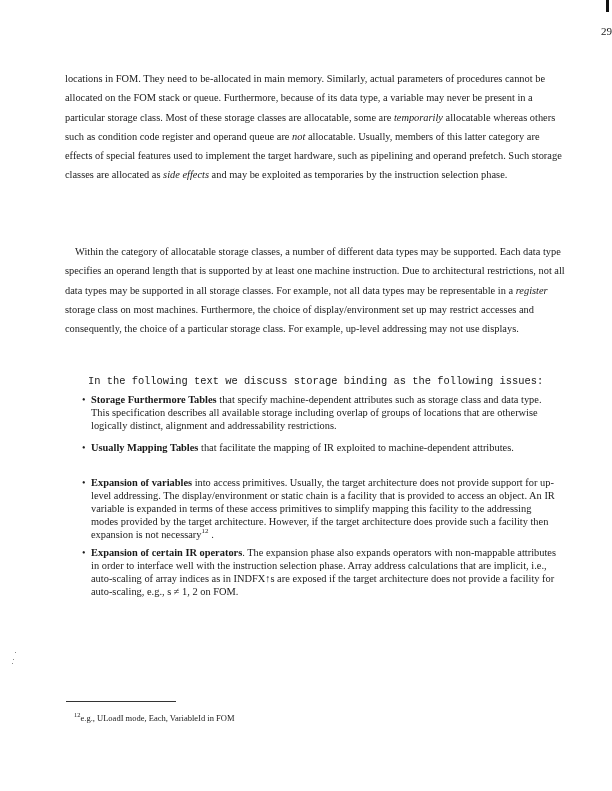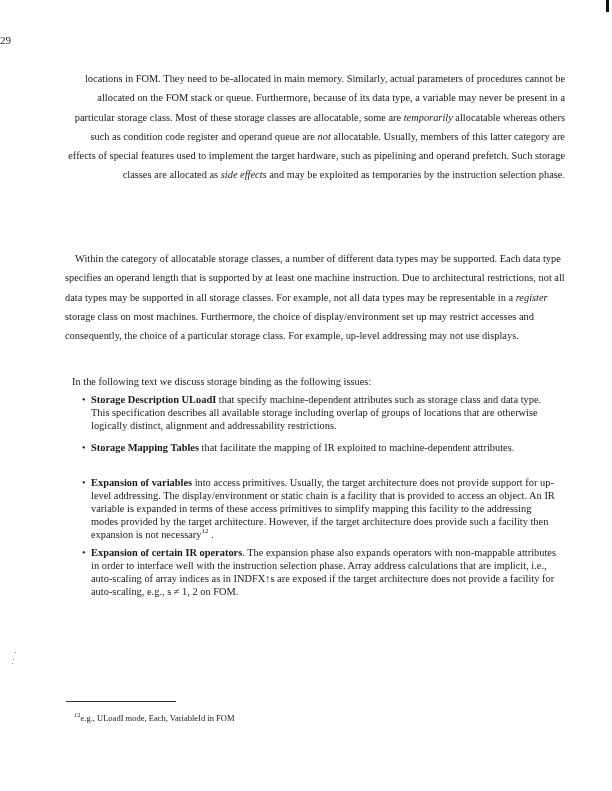--- a/index.html
+++ b/index.html
@@ -2,34 +2,34 @@
 <html><head>
   <meta charset="utf-8">
   <style>
     html, body { margin: 0; padding: 0; background: #ffffff; }
     body {
       width: 612px; height: 791px; position: relative; overflow: hidden;
       font-family: "Liberation Serif", "DejaVu Serif", serif;
       color: #1a1a1a;
     }
     .page-number {
-      position: absolute; top: 34px; left: 0; width: 612px;
-      text-align: left; font-size: 11px;
+      position: absolute; top: 25px; left: 0; width: 612px;
+      text-align: right; font-size: 11px;
     }
     .corner-mark {
       position: absolute; top: 0; right: 3px; width: 3px; height: 12px; background: #111;
     }
     .speck { position: absolute; width: 1px; height: 1px; background: #888; }
     .para {
       position: absolute; left: 65px; width: 500px;
       font-size: 10.4px; line-height: 19.3px; margin: 0;
     }
-    .p1 { top: 69px; text-align: right; }
-    .p2 { top: 249px; text-indent: 10px; }
-    .p3 { top: 372px; left: 72px; width: 480px; line-height: 19px; }
+    .p1 { top: 69px; }
+    .p2 { top: 242px; text-indent: 10px; }
+    .p3 { top: 372px; left: 88px; width: 480px; line-height: 19px; font-family: Liberation Mono, monospace; }
     .bullets {
       position: absolute; left: 82px; width: 470px; margin: 0; padding: 0; list-style: none;
       font-size: 10.4px; line-height: 13.1px;
     }
     .bullets li { position: absolute; left: 0; width: 470px; padding-left: 9px; }
     .bullets li .dot {
       position: absolute; left: 0; top: 0; font-size: 10px;
     }
     .b1 { top: 393px; }
     .b2 { top: 441px; }
@@ -63,25 +63,25 @@
   <span>Within the category of allocatable storage classes, a number of different data types may be supported.  Each data type specifies an operand length that is supported by at least one machine instruction.  Due to architectural restrictions, not all data types may be supported in all storage classes.  For example, not all data types may be representable in a </span><i>register</i><span> storage class on most machines.  Furthermore, the choice of display/environment set up may restrict accesses and consequently, the choice of a particular storage class. For example, up-level addressing may not use displays.</span>
 </p>
 
 <p class="para p3">
   <span>In the following text we discuss storage binding as the following issues:</span>
 </p>
 
 <ul class="bullets">
   <li class="b1">
     <span class="dot">•</span>
-    <b>Storage Description ULoadI</b><span> that specify machine-dependent attributes such as storage class and data type.  This specification describes all available storage including overlap of groups of locations that are otherwise logically distinct, alignment and addressability restrictions.</span>
+    <b>Storage Furthermore Tables</b><span> that specify machine-dependent attributes such as storage class and data type.  This specification describes all available storage including overlap of groups of locations that are otherwise logically distinct, alignment and addressability restrictions.</span>
   </li>
   <li class="b2">
     <span class="dot">•</span>
-    <b>Storage Mapping Tables</b><span> that facilitate the mapping of IR exploited to machine-dependent attributes.</span>
+    <b>Usually Mapping Tables</b><span> that facilitate the mapping of IR exploited to machine-dependent attributes.</span>
   </li>
   <li class="b3">
     <span class="dot">•</span>
     <b>Expansion of variables</b><span> into access primitives.  Usually, the target architecture does not provide support for up-level addressing.  The display/environment or static chain is a facility that is provided to access an object.  An IR variable is expanded in terms of these access primitives to simplify mapping this facility to the addressing modes provided by the target architecture. However, if the target architecture does provide such a facility then expansion is not necessary</span><sup>12</sup><span> .</span>
   </li>
   <li class="b4">
     <span class="dot">•</span>
     <b>Expansion of certain IR operators</b><span>.  The expansion phase also expands operators with non-mappable attributes in order to interface well with the instruction selection phase.  Array address calculations that are implicit, i.e., auto-scaling of array indices as in INDFX↑s are exposed if the target architecture does not provide a facility for auto-scaling, e.g., s ≠ 1, 2 on FOM.</span>
   </li>
 </ul>

